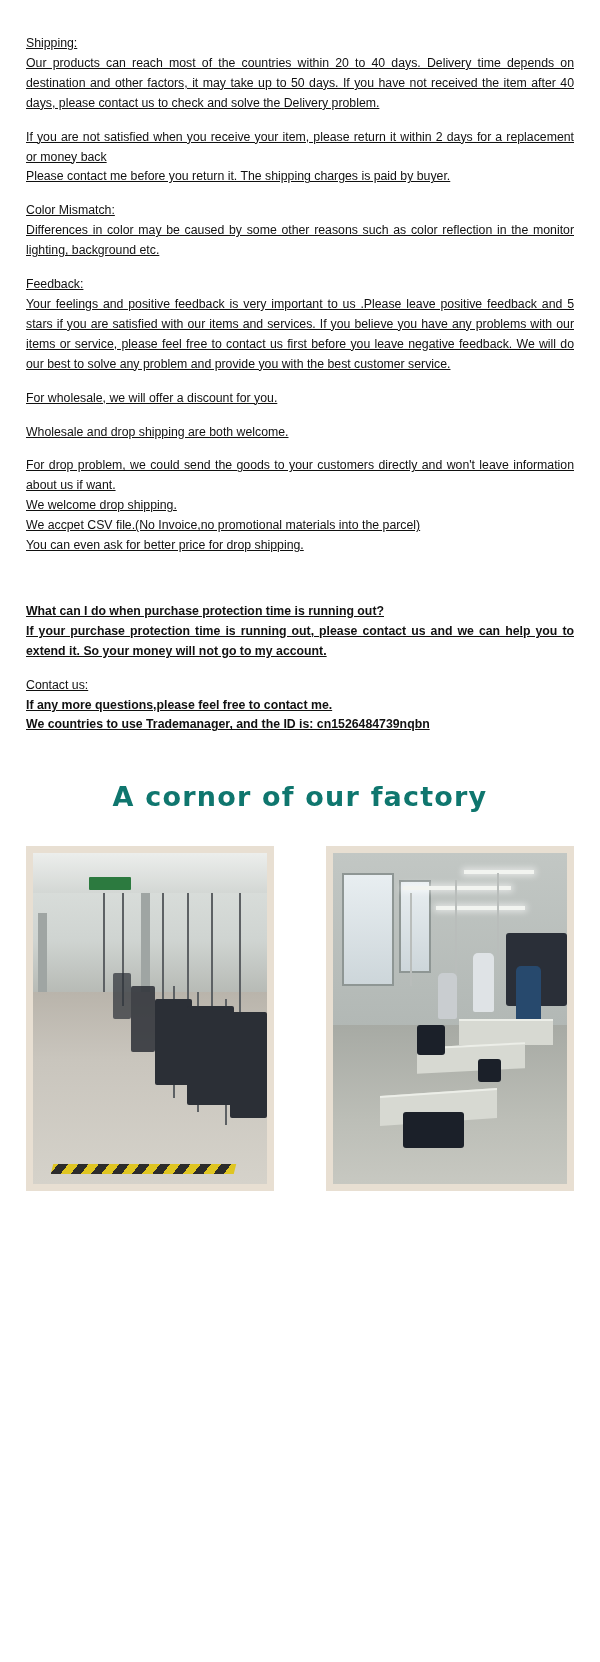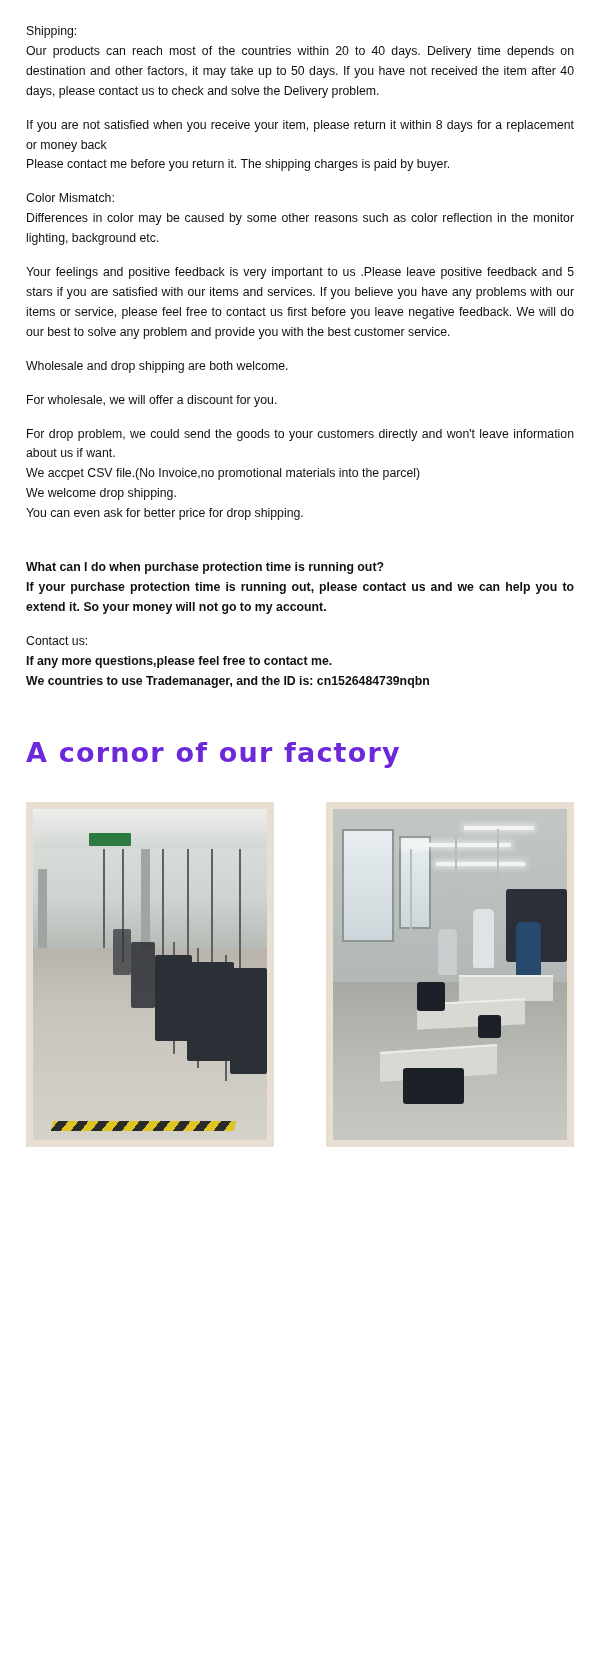--- a/index.html
+++ b/index.html
@@ -19,32 +19,32 @@
     min-height: 1662px;
     position: relative;
     padding: 22px 26px 0 26px;
   }
   .policy {
     font-size: 12.3px;
     line-height: 1.62;
     text-align: justify;
     color: #111111;
   }
-  .block { margin: 0 0 14px 0; }
+  .block { margin: 12px 0 14px 0; text-decoration: underline; }
   .block p { margin: 0; }
   .heading {
     font-weight: normal;
     margin: 0 0 2px 0;
   }
   .bold { font-weight: bold; }
   .spacer-md { height: 20px; }
 
   .factory-title {
-    text-align: left;
-    color: #6d28d9;
+    text-align: center;
+    color: #0f766e;
     font-size: 27px;
     font-weight: bold;
     letter-spacing: 1.2px;
     margin: 46px 0 34px 0;
     font-family: "DejaVu Sans", sans-serif;
   }
 
   .photo-row {
     display: flex;
     justify-content: space-between;
@@ -153,45 +153,46 @@
 
   <div class="policy">
 
     <div class="block">
       <p class="heading">Shipping:</p>
       <p>Our products can reach most of the countries within 20 to 40 days. Delivery time depends on destination and other factors, it may take up to 50 days. If you have not received the item after 40 days, please contact us to check and solve the Delivery problem.</p>
     </div>
 
 
     <div class="block">
-      <p>If you are not satisfied when you receive your item, please return it within 8 days for a replacement or money back</p>
+      <p>If you are not satisfied when you receive your item, please return it within 2 days for a replacement or money back</p>
       <p>Please contact me before you return it. The shipping charges is paid by buyer.</p>
     </div>
 
     <div class="block">
       <p class="heading">Color Mismatch:</p>
       <p>Differences in color may be caused by some other reasons such as color reflection in the monitor lighting, background etc.</p>
     </div>
 
     <div class="block">
+      <p class="heading">Feedback:</p>
       <p>Your feelings and positive feedback is very important to us .Please leave positive feedback and 5 stars if you are satisfied with our items and services. If you believe you have any problems with our items or service, please feel free to contact us first before you leave negative feedback. We will do our best to solve any problem and provide you with the best customer service.</p>
     </div>
 
     <div class="block">
+      <p>For wholesale, we will offer a discount for you.</p>
+    </div>
+
+    <div class="block">
       <p>Wholesale and drop shipping are both welcome.</p>
     </div>
 
     <div class="block">
-      <p>For wholesale, we will offer a discount for you.</p>
-    </div>
-
-    <div class="block">
       <p>For drop problem, we could send the goods to your customers directly and won't leave information about us if want.</p>
+      <p>We welcome drop shipping.</p>
       <p>We accpet CSV file.(No Invoice,no promotional materials into the parcel)</p>
-      <p>We welcome drop shipping.</p>
       <p>You can even ask for better price for drop shipping.</p>
     </div>
 
     <div class="spacer-md"></div>
 
     <div class="block">
       <p class="bold">What can I do when purchase protection time is running out?</p>
       <p class="bold">If your purchase protection time is running out, please contact us and we can help you to extend it. So your money will not go to my account.</p>
     </div>
 

